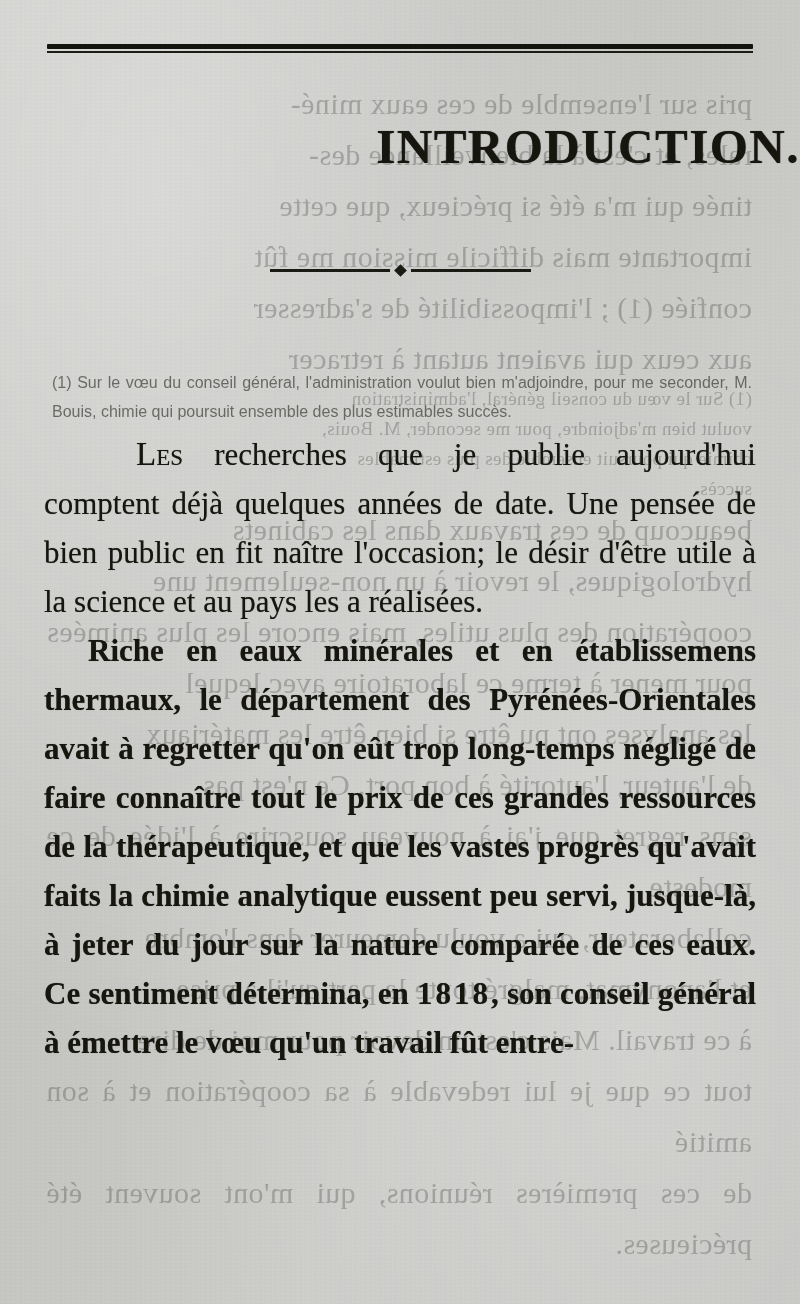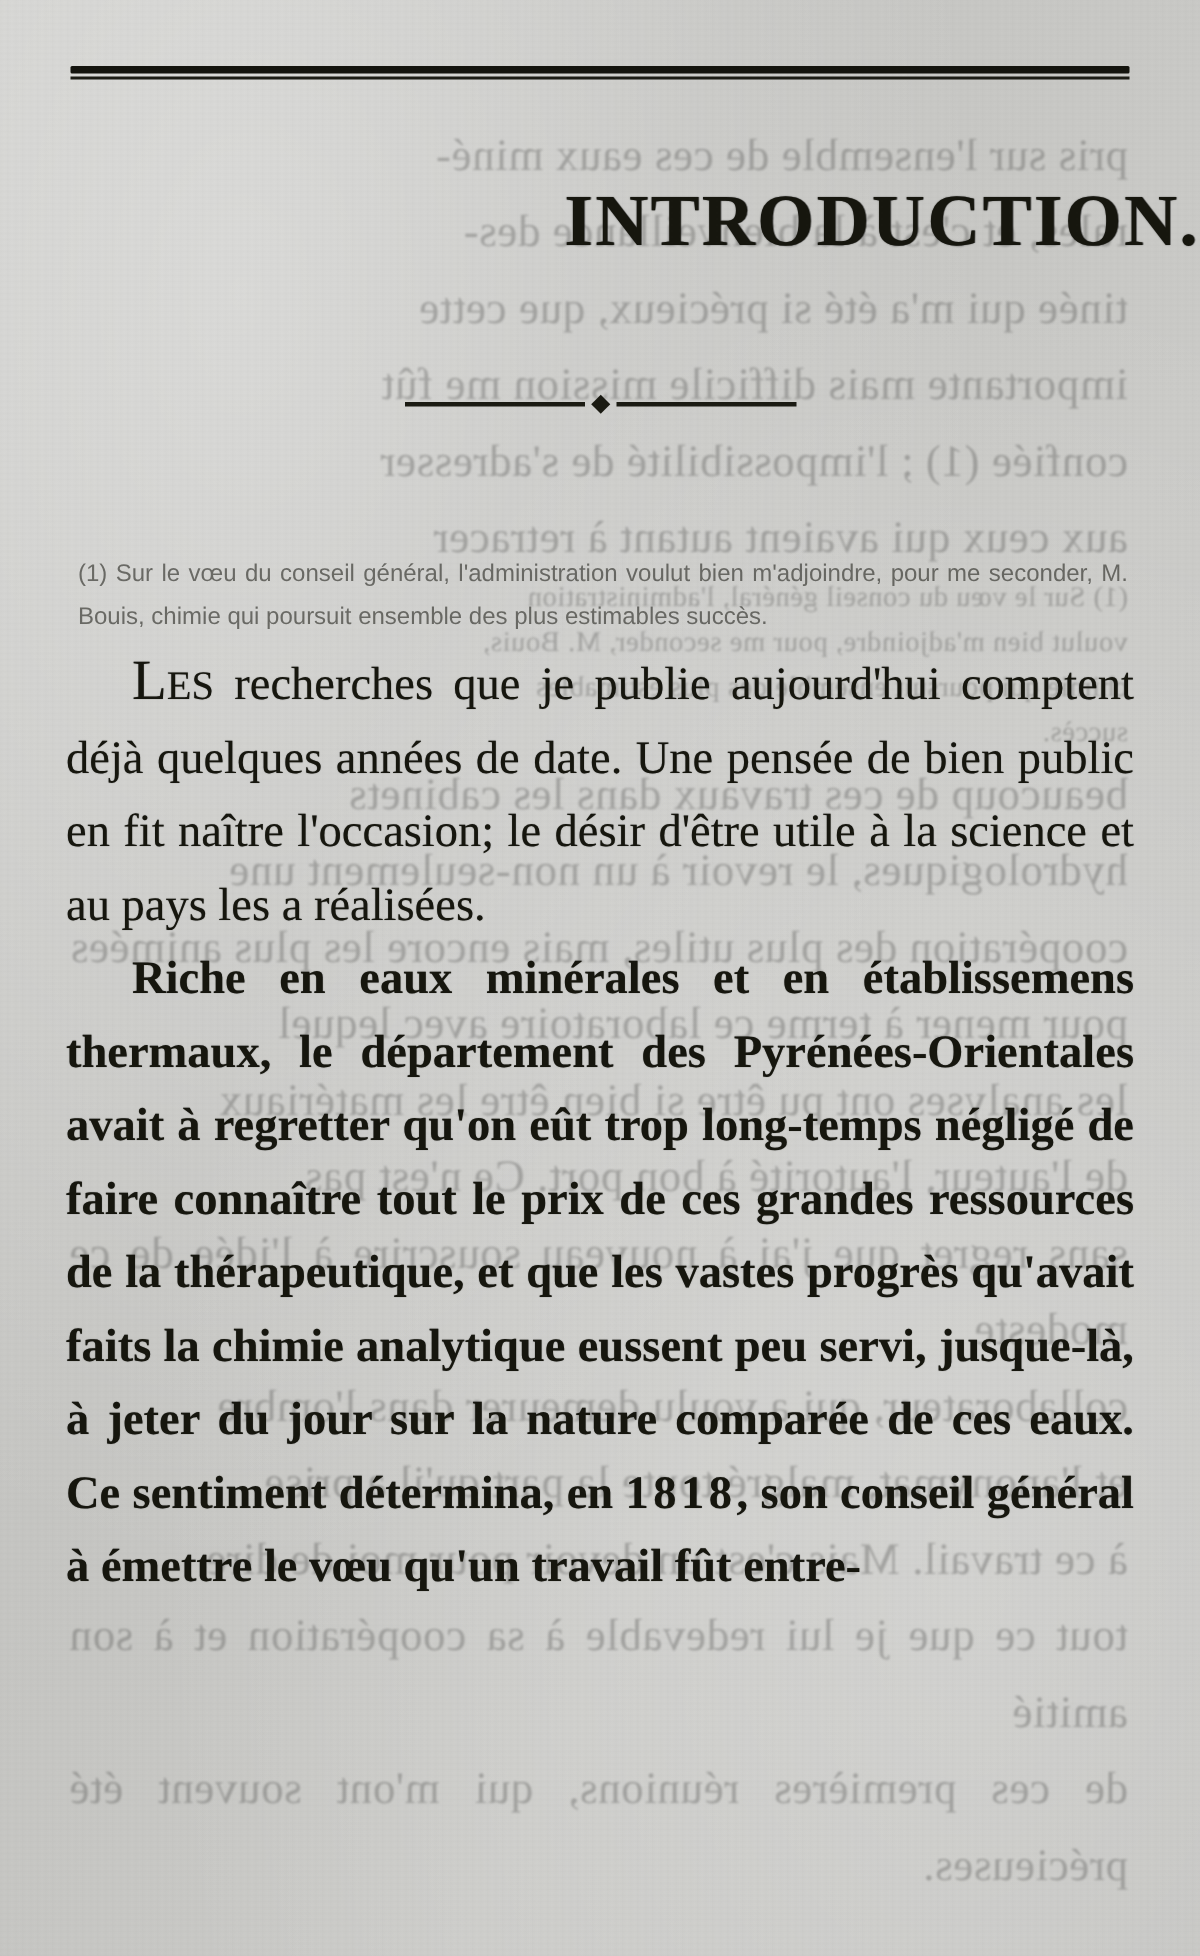--- a/index.html
+++ b/index.html
@@ -157,21 +157,22 @@
   }
   #body-text p + p {
     margin-top: 0px;
     font-weight: bold;
   }
   #body-text p.indent {
     text-indent: 44px;
   }
   .smallcaps {
     font-variant: small-caps;
-    font-size: 38px;
+    font-size: 33px;
+    margin-left: 48px;
   }
   .spaced-num {
     letter-spacing: 3px;
   }
 </style>
 </head>
 <body>
 
 <div id="page">
 

